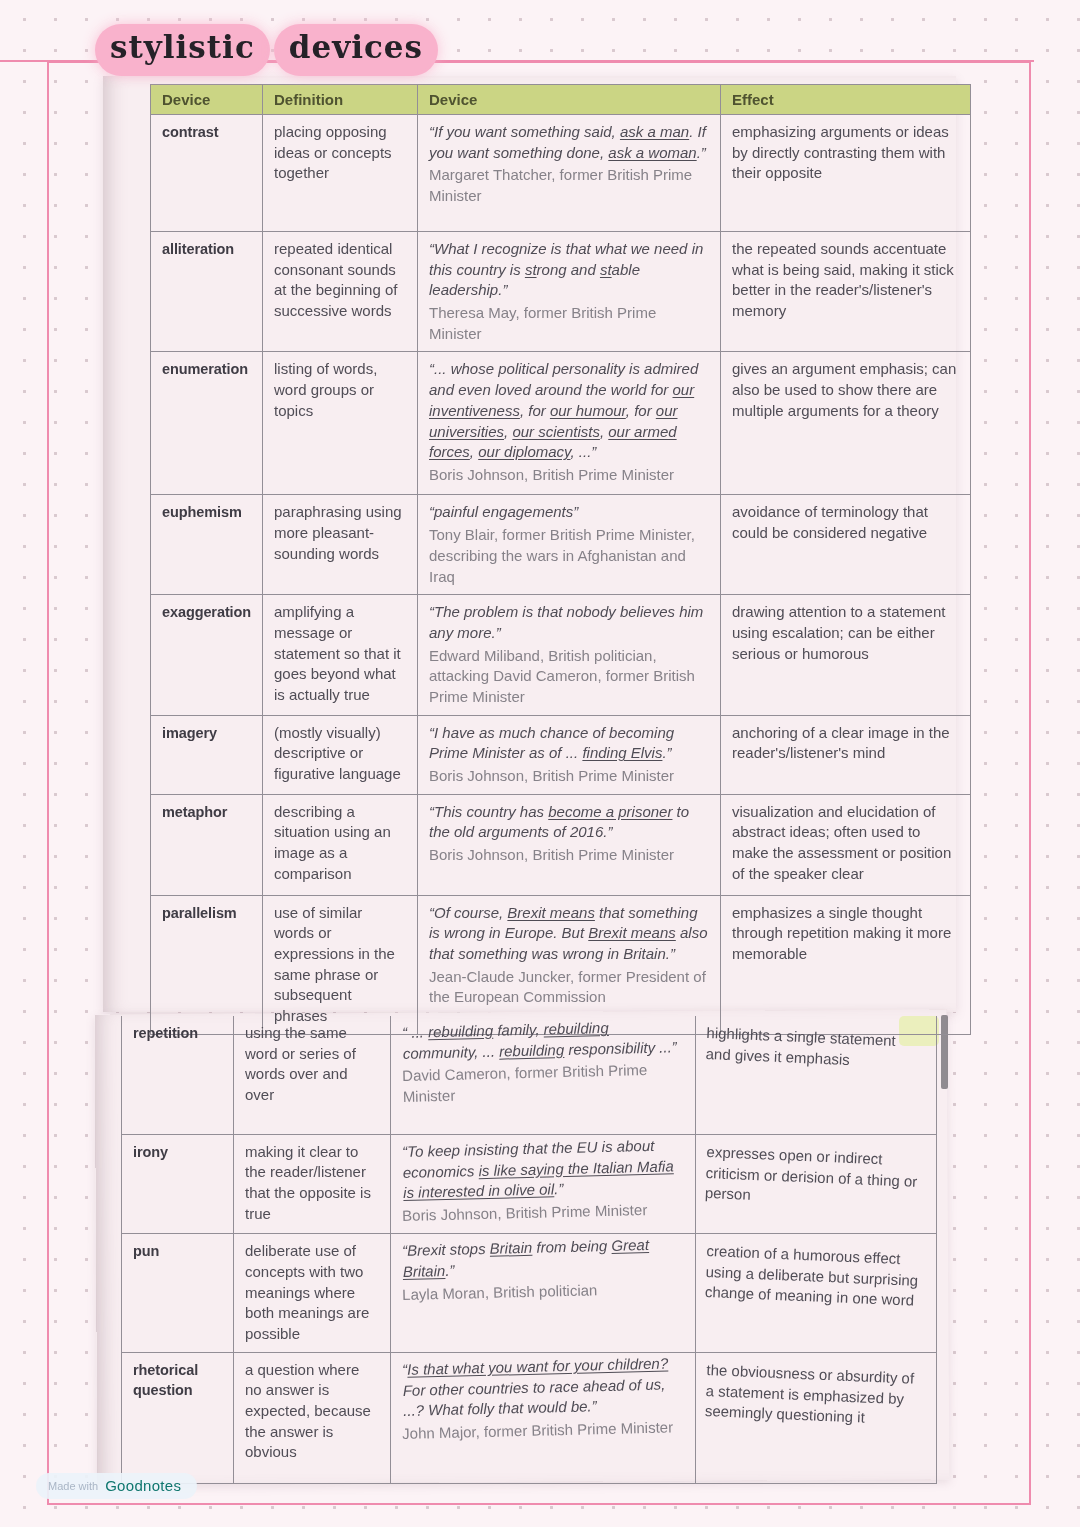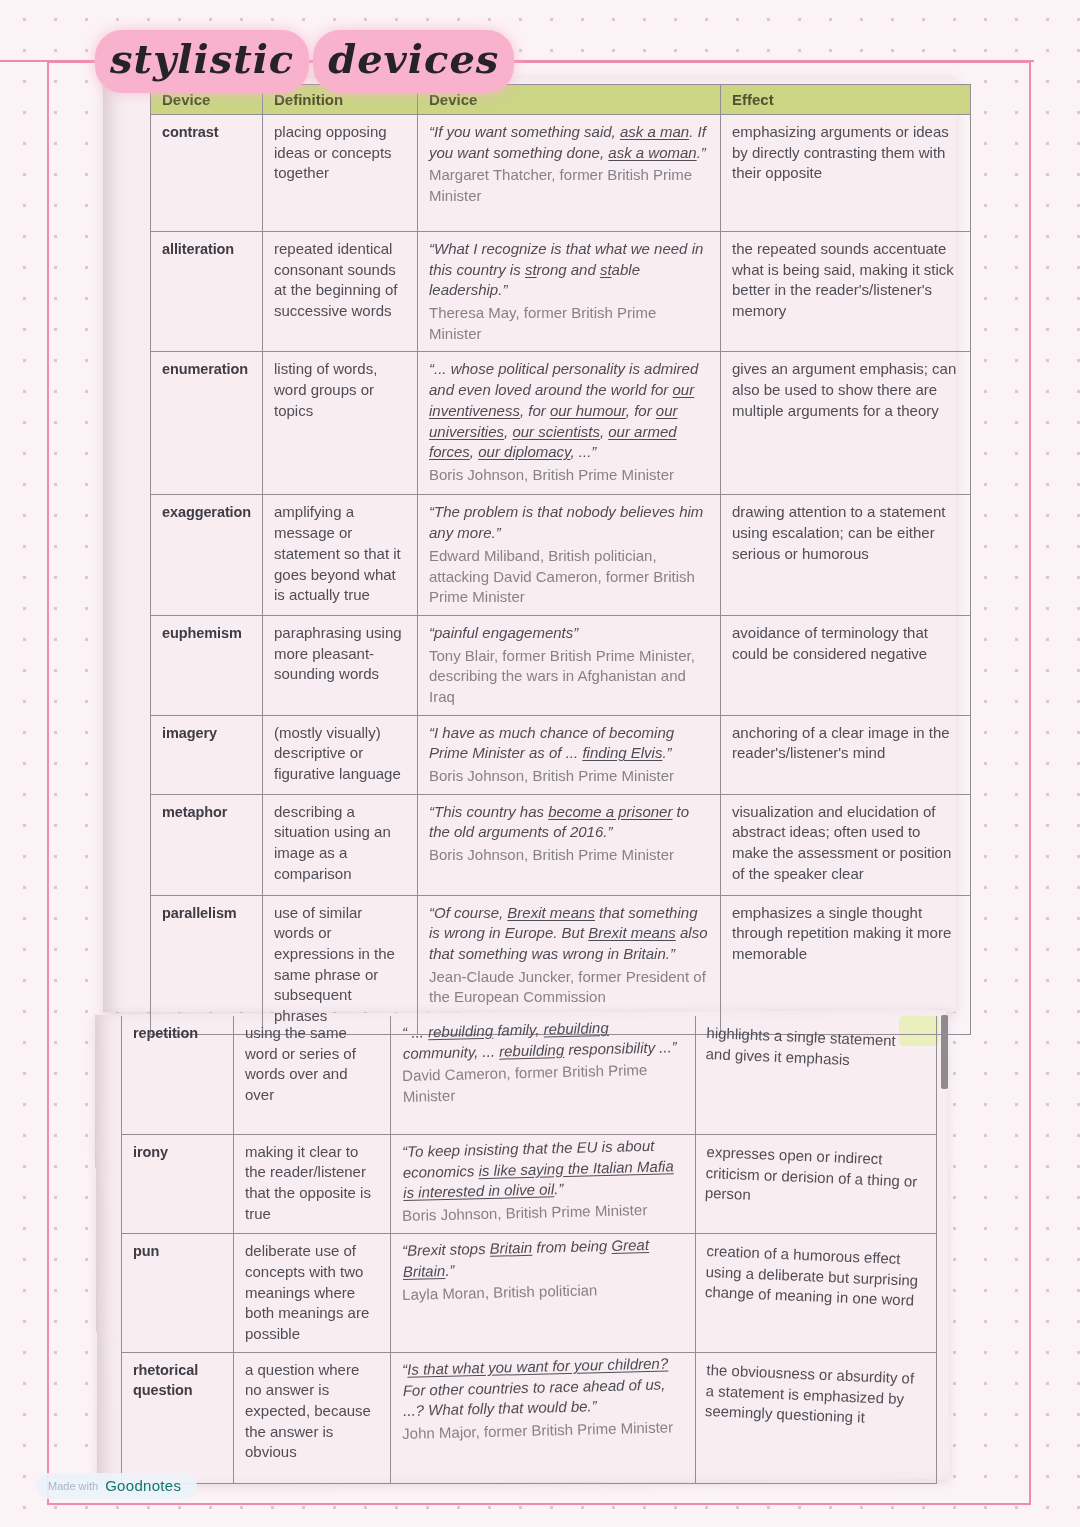--- a/index.html
+++ b/index.html
@@ -12,22 +12,22 @@
     background-position:9px 4px;
     font-family:"Liberation Sans", sans-serif;
     color:#504d56;
     overflow:hidden;
   }
   
   .top-line{position:absolute;left:0;top:60px;width:1034px;height:2px;background:#ef8bae;}
   .frame{position:absolute;left:47px;top:61px;width:984px;height:1444px;border:2px solid #ef8bae;box-sizing:border-box;background:transparent;}
   
   .title{position:absolute;left:98px;top:6px;z-index:5;
-    font-family:"DejaVu Serif", serif;font-style:italic;font-weight:700;
-    font-size:40px;letter-spacing:1px;color:#252228;white-space:nowrap;}
+    font-family:"DejaVu Serif", serif;font-weight:700;
+    font-size:31px;letter-spacing:1px;color:#252228;white-space:nowrap;}
   .title .hl{background:#f9b2cc;border-radius:24px;padding:2px 12px 8px 12px;display:inline-block;
     box-shadow:0 0 0 3px #f9b2cc, 0 0 14px 2px rgba(249,178,204,.9);margin-right:10px;}
   
   .paper{position:absolute;background:#f8eef1;
     box-shadow:inset 16px 0 20px -12px rgba(110,80,95,.28), 0 3px 10px rgba(120,90,105,.15);}
   .paper1{left:103px;top:76px;width:853px;height:936px;}
   .paper2{left:96px;top:1012px;width:852px;height:470px;transform:rotate(-0.35deg);}
   
   table{border-collapse:collapse;table-layout:fixed;background:transparent;}
   .table1{position:absolute;left:130px;top:84px;width:820px;border:1.5px solid #868088;margin-left:20px;}
@@ -114,44 +114,44 @@
           <div class="def">listing of words, word groups or topics</div>
         </td>
         <td>
           <div class="quote"><span>“... whose political personality is admired and even loved around the world for </span><span class="u">our inventiveness</span><span>, for </span><span class="u">our humour</span><span>, for </span><span class="u">our universities</span><span>, </span><span class="u">our scientists</span><span>, </span><span class="u">our armed forces</span><span>, </span><span class="u">our diplomacy</span><span>, ...”</span></div>
           <div class="attr">Boris Johnson, British Prime Minister</div>
         </td>
         <td>
           <div class="effect">gives an argument emphasis; can also be used to show there are multiple arguments for a theory</div>
         </td>
       </tr>
+      <tr style="height: 97px;">
+        <td><span class="device">euphemism</span></td>
+        <td>
+          <div class="def">paraphrasing using more pleasant-sounding words</div>
+        </td>
+        <td>
+          <div class="quote"><span>“painful engagements”</span></div>
+          <div class="attr">Tony Blair, former British Prime Minister, describing the wars in Afghanistan and Iraq</div>
+        </td>
+        <td>
+          <div class="effect">avoidance of terminology that could be considered negative</div>
+        </td>
+      </tr>
       <tr style="height: 118px;">
         <td><span class="device">exaggeration</span></td>
         <td>
           <div class="def">amplifying a message or statement so that it goes beyond what is actually true</div>
         </td>
         <td>
           <div class="quote"><span>“The problem is that nobody believes him any more.”</span></div>
           <div class="attr">Edward Miliband, British politician, attacking David Cameron, former British Prime Minister</div>
         </td>
         <td>
           <div class="effect">drawing attention to a statement using escalation; can be either serious or humorous</div>
-        </td>
-      </tr>
-      <tr style="height: 97px;">
-        <td><span class="device">euphemism</span></td>
-        <td>
-          <div class="def">paraphrasing using more pleasant-sounding words</div>
-        </td>
-        <td>
-          <div class="quote"><span>“painful engagements”</span></div>
-          <div class="attr">Tony Blair, former British Prime Minister, describing the wars in Afghanistan and Iraq</div>
-        </td>
-        <td>
-          <div class="effect">avoidance of terminology that could be considered negative</div>
         </td>
       </tr>
       <tr style="height: 79px;">
         <td><span class="device">imagery</span></td>
         <td>
           <div class="def">(mostly visually) descriptive or figurative language</div>
         </td>
         <td>
           <div class="quote"><span>“I have as much chance of becoming Prime Minister as of ... </span><span class="u">finding Elvis</span><span>.”</span></div>
           <div class="attr">Boris Johnson, British Prime Minister</div>

